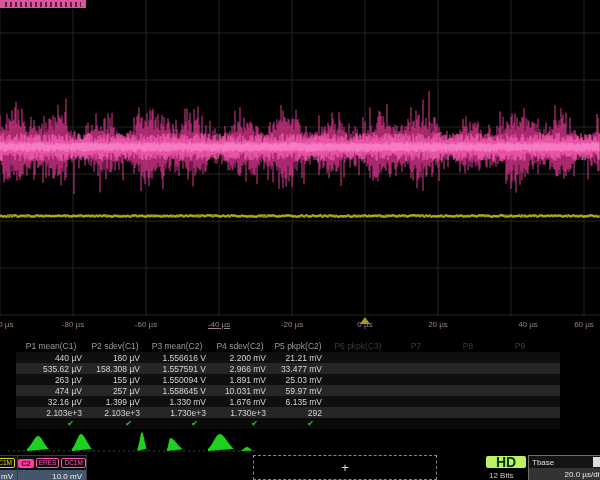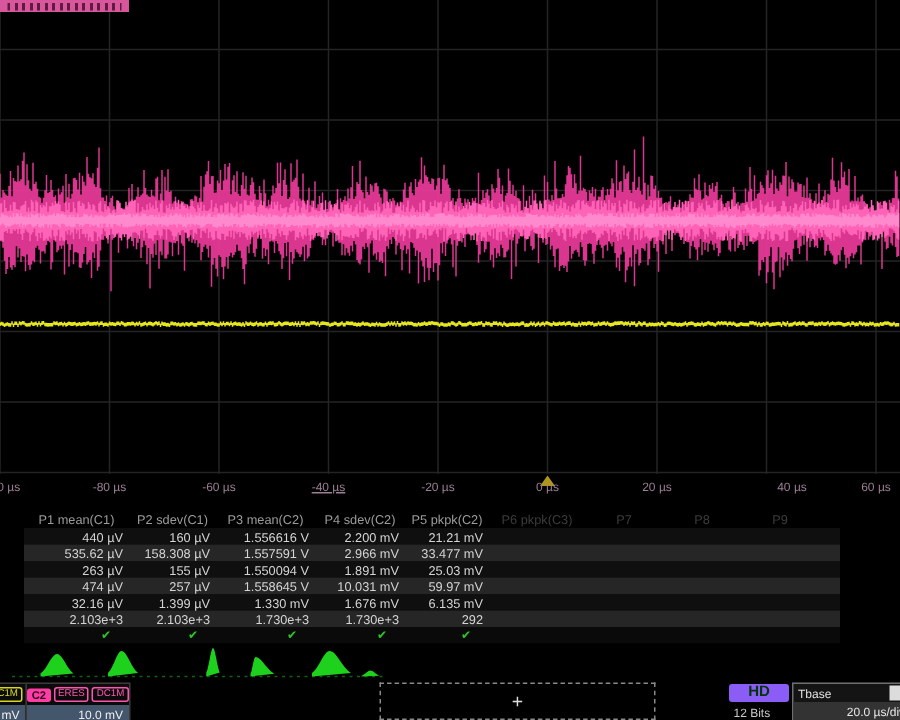--- a/index.html
+++ b/index.html
@@ -39,22 +39,22 @@
   .badge{font-size:6.5px;line-height:8px;padding:0 2px;border:1px solid;border-radius:2px;white-space:nowrap;}
   .ybadge{color:#d8d81e;border-color:#d8d81e;}
   .pbadge{color:#ff55b0;border-color:#ff55b0;}
   .chname{font-size:7.5px;font-weight:bold;line-height:9px;padding:0 3px;border-radius:2px;}
   .c2name{background:#ff3da4;color:#27001a;}
   .c1box{left:-52px;width:70px;}
   .c2box{left:17px;width:70px;}
   .addbox{position:absolute;left:253px;top:0;width:184px;height:25px;border:1px dashed #888;
           background:#000;color:#ddd;display:flex;align-items:center;justify-content:center;
           font-size:13px;box-sizing:border-box;}
-  .hdbadge{position:absolute;left:486px;top:1px;width:40px;height:12px;background:#8b5cf6;
-           border-radius:2px;color:#003608;font-weight:bold;font-size:10px;text-align:center;line-height:12px;}
+  .hdbadge{position:absolute;left:486px;top:1px;width:40px;height:12px;background:#bef264;
+           border-radius:2px;color:#003608;font-weight:bold;font-size:14px;text-align:center;line-height:12px;}
   .hdsub{position:absolute;left:489px;top:16px;font-size:8px;color:#c8c8c8;}
   .tbasebox{left:528px;width:112px;background:#141414;border-color:#6e6e6e;}
   .tb-top{position:relative;height:12px;color:#e0e0e0;font-size:8px;padding:2px 3px 0 3px;box-sizing:border-box;}
   .tb-frag{position:absolute;left:64px;top:1px;width:34px;height:10px;background:#dcdcdc;}
   .tb-val{height:14px;background:#333;color:#e8e8e8;font-size:8px;text-align:center;padding-top:2px;box-sizing:border-box;}
 </style>
 </head>
 <body>
 
 <div class="screen">

